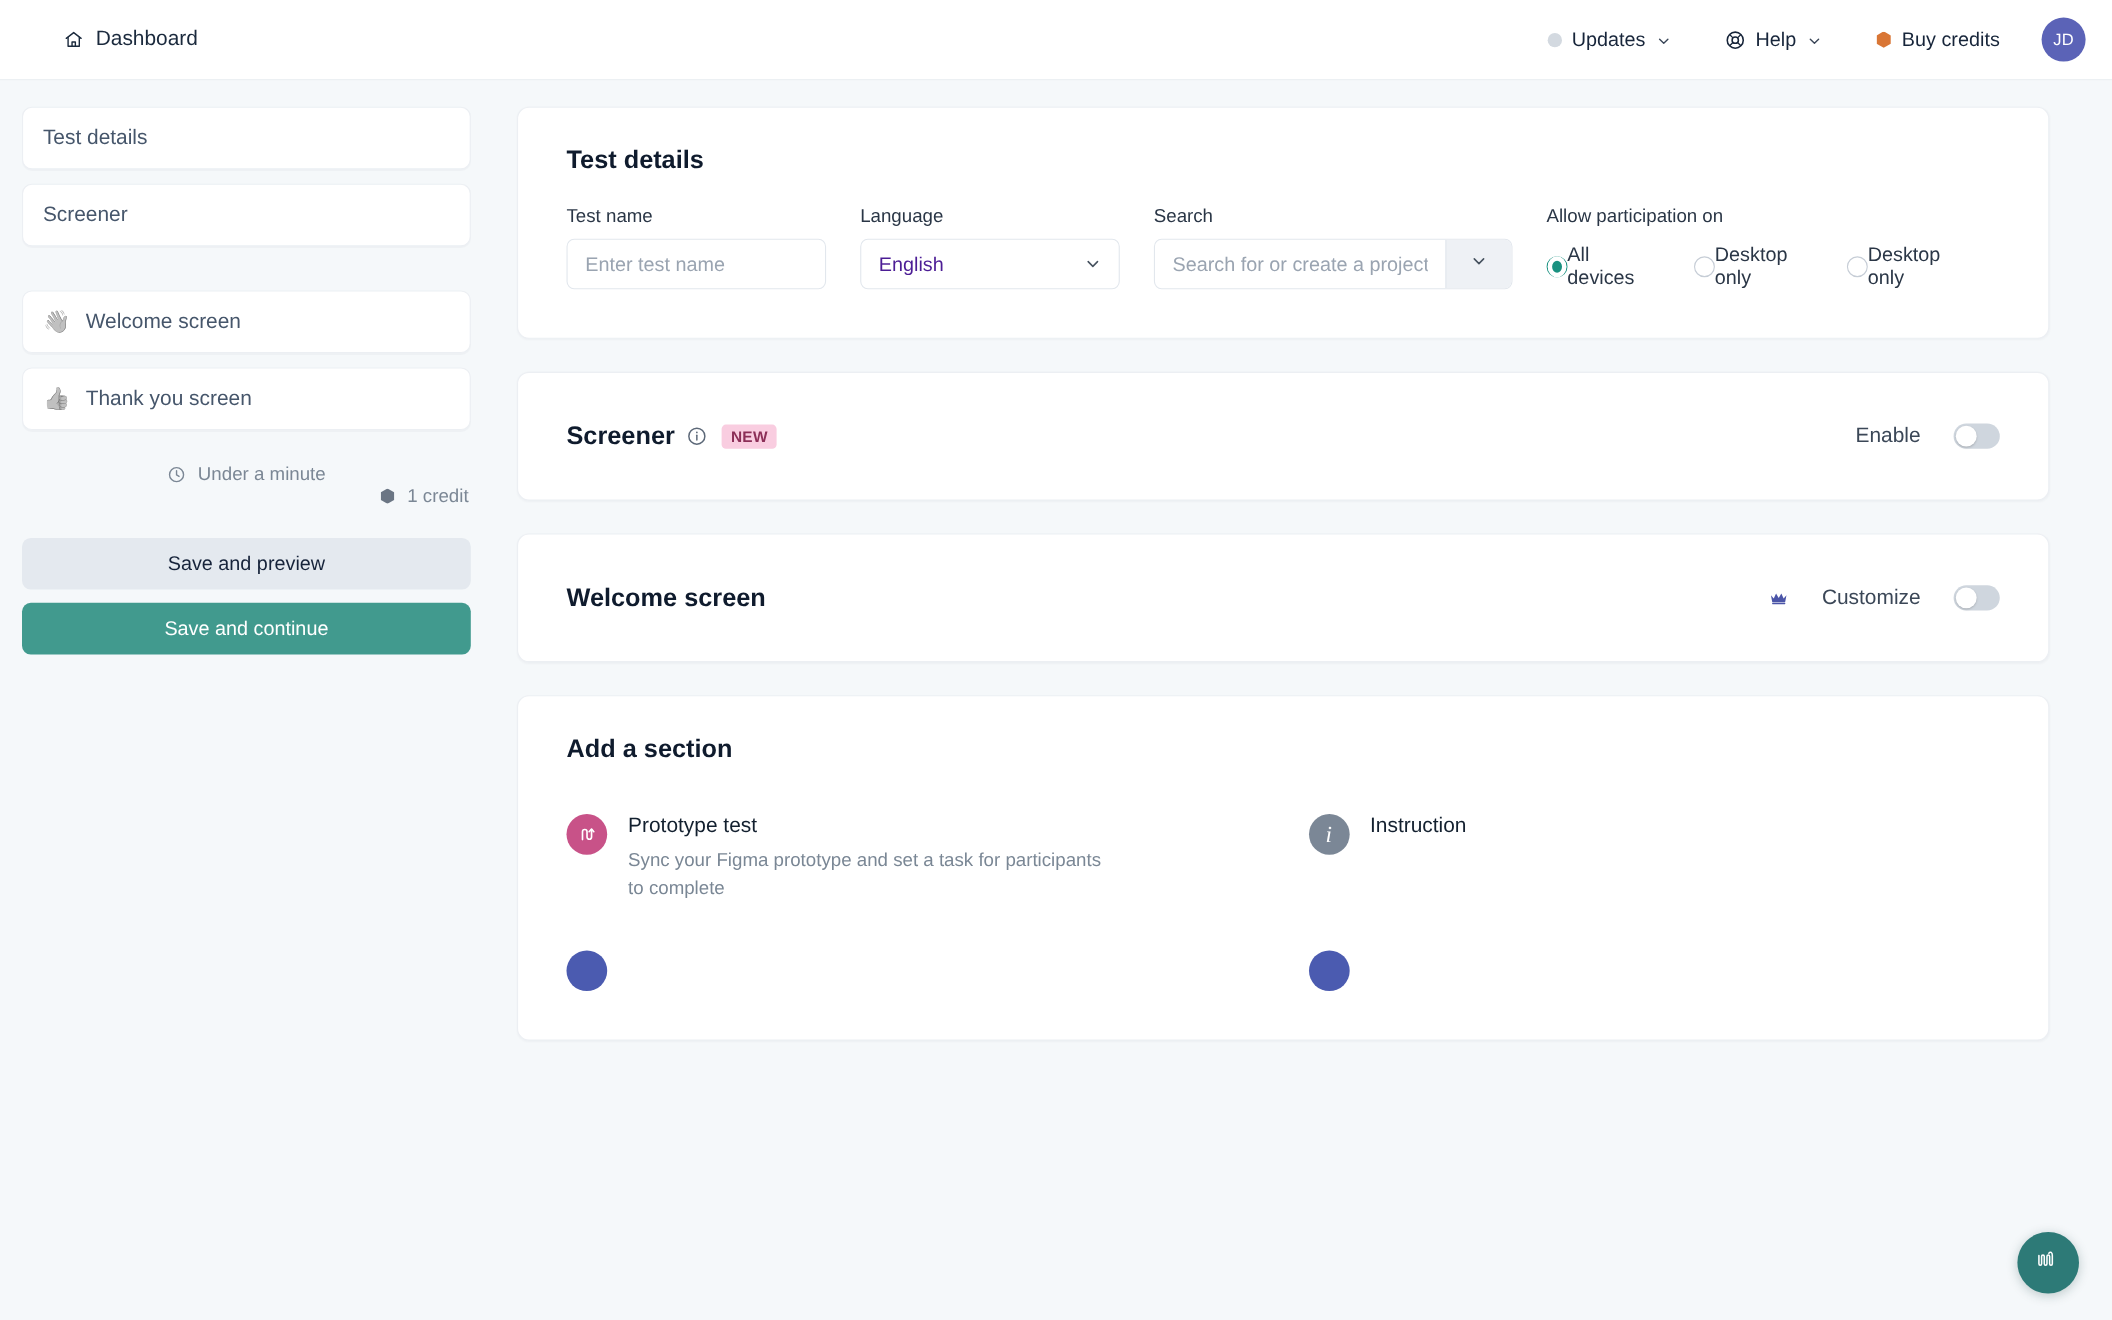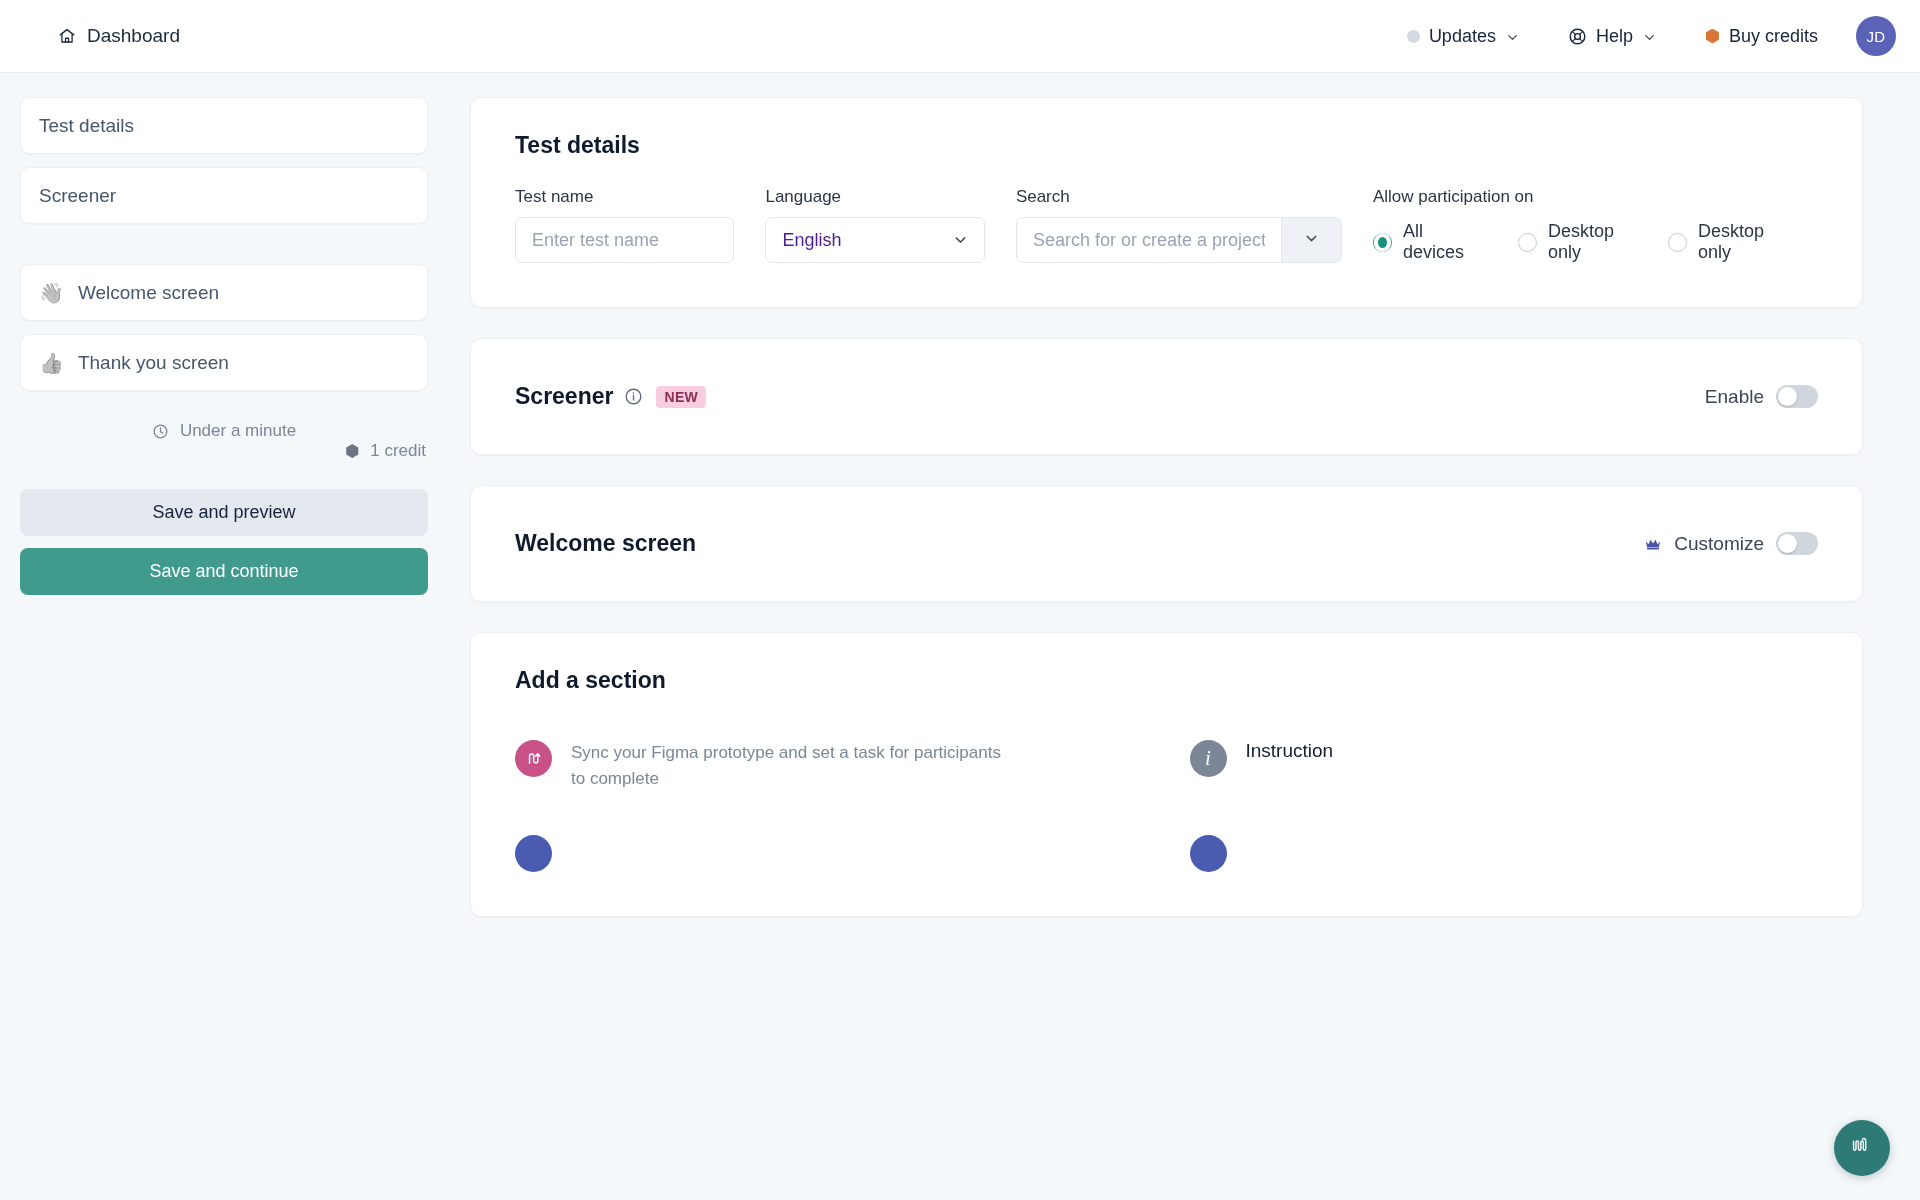--- a/index.html
+++ b/index.html
@@ -147,21 +147,21 @@
     font-size: 18px; color: #2a3646; font-family: inherit; background: transparent;
   }
   .combo input::placeholder { color: #9aa4b1; }
   .combo-btn {
     width: 60px; background: #eef1f5; border-left: 1px solid #e2e7ed;
     display: flex; align-items: center; justify-content: center; cursor: pointer;
   }
 
   .radio-row { display: flex; align-items: center; gap: 0; margin-top: 14px; }
   .radio-item {
-    display: flex; align-items: center; gap: 11px;
+    display: flex; align-items: center; 
     font-size: 18px; color: #2a3646; cursor: pointer;
     margin-right: 54px;
   }
   .radio {
     width: 19px; height: 19px; border-radius: 50%;
     border: 1.5px solid #c6cdd6; background: #fff;
     display: flex; align-items: center; justify-content: center; flex: none;
   }
   .radio.checked { border-color: #1a9180; }
   .radio.checked::after {
@@ -175,21 +175,21 @@
     padding: 44px 44px; min-height: 111px;
   }
   .sec-title { font-size: 23px; color: #0f1b2d; font-weight: bold; }
   .info-icon { width: 19px; height: 19px; display: block; margin-left: 11px; }
   .badge-new {
     margin-left: 13px;
     background: #f9cde0; color: #8c2e57;
     font-size: 14px; font-weight: bold;
     padding: 3px 8px; border-radius: 4px; letter-spacing: .3px;
   }
-  .sec-right { margin-left: auto; display: flex; align-items: center; gap: 12px; }
+  .sec-right { margin-left: auto; display: flex; align-items: center; gap: 30px; }
   .sec-right .lbl { font-size: 19px; color: #3b4757; }
   .crown { width: 18px; height: 18px; display: block; }
   .toggle {
     width: 42px; height: 23px; border-radius: 12px;
     background: #cfd6de; position: relative; cursor: pointer; flex: none;
   }
   .toggle::after {
     content: ""; position: absolute; left: 2px; top: 2px;
     width: 19px; height: 19px; border-radius: 50%; background: #fff;
     box-shadow: 0 1px 2px rgba(0,0,0,.18);
@@ -419,20 +419,21 @@
         <div class="sections-grid">
 
           <div class="sec-card">
             <span class="sec-ico pink">
               <svg viewBox="0 0 24 24" width="19" height="19" fill="none" stroke="#fff" stroke-width="1.9" stroke-linecap="round" stroke-linejoin="round">
                 <path d="M7 18V9a2.6 2.6 0 0 1 5.2 0v6a2.6 2.6 0 0 0 5.2 0V6.5"></path>
                 <path d="M14.6 9l2.8-3 2.6 3"></path>
               </svg>
             </span>
             <div>
+              <div class="sec-name">Prototype test</div>
               <div class="sec-desc">Sync your Figma prototype and set a task for participants to complete</div>
             </div>
           </div>
 
           <div class="sec-card">
             <span class="sec-ico slate">
               <span>i</span>
             </span>
             <div>
               <div class="sec-name">Instruction</div>

